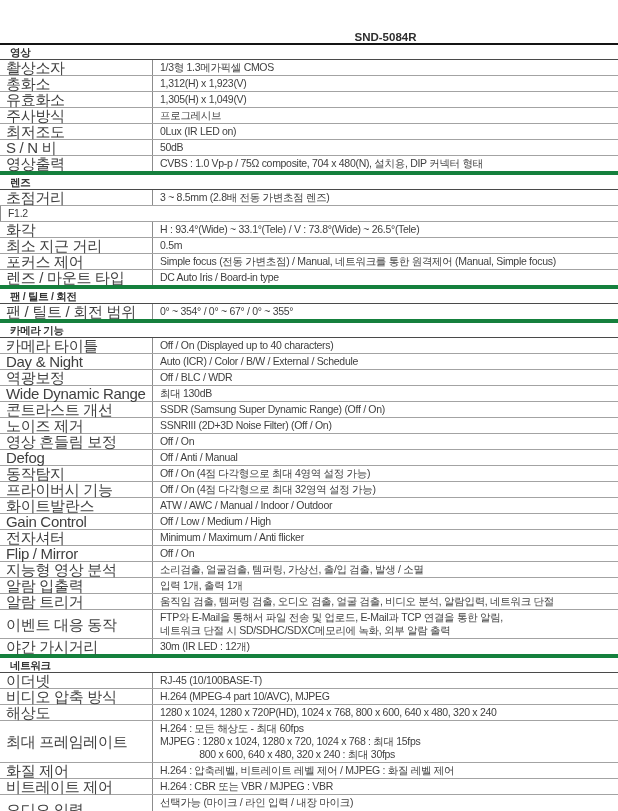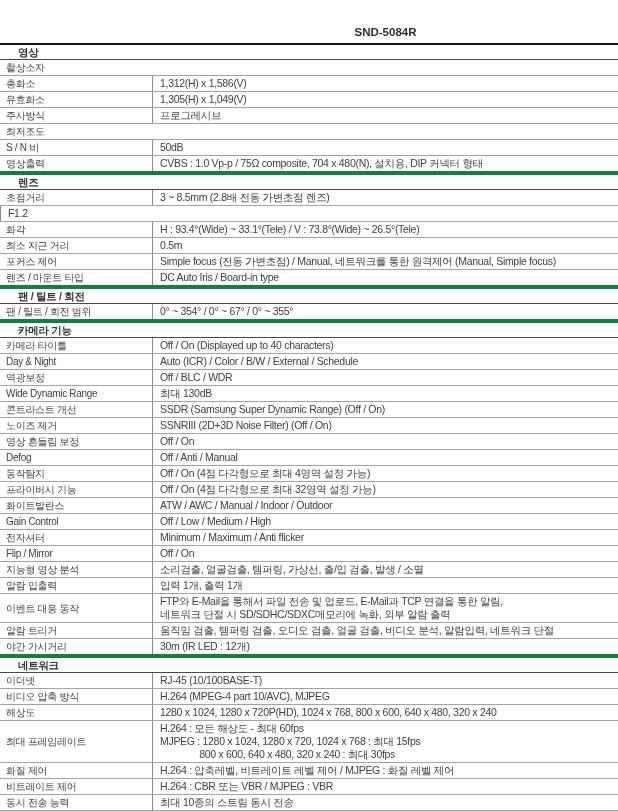--- a/index.html
+++ b/index.html
@@ -5,51 +5,51 @@
   html,body{margin:0;padding:0;}
   body{
     width:618px;height:811px;background:#ffffff;overflow:hidden;
     font-family:"Liberation Sans",sans-serif;
     color:#3f3f3f;
     -webkit-font-smoothing:antialiased;
   }
   .spec-table{margin-top:2px;width:618px;}
   
   .header-row{
-    display:flex;align-items:flex-start;height:17px;
+    display:flex;align-items:flex-end;height:17px;
     border-bottom:2px solid #141414;
     margin-top:26px;
   }
   .header-row .hcell-left{width:152px;border-right:1px solid #6d6d6d;}
   .header-row .hcell-right{
     flex:1;display:flex;align-items:center;justify-content:center;
     font-weight:bold;font-size:11.5px;color:#2e2e2e;letter-spacing:0;
   }
   
   .section-title{
     height:14px;line-height:14px;
-    padding-left:18px;
+    padding-left:10px;
     font-weight:bold;font-size:10.5px;letter-spacing:-0.3px;color:#333333;
     border-bottom:1px solid #4a4a4a;
   }
   .section-title.with-top{
     border-top:4px solid #15803d;
     margin-top:-1px;
   }
   
   .row{
     display:flex;align-items:stretch;
     min-height:15px;
     border-bottom:1px solid #a3a3a3;
   }
   .row .label{
     width:152px;box-sizing:border-box;
     display:flex;align-items:center;
     padding:1px 2px 1px 6px;
-    font-size:10px;letter-spacing:-0.3px;line-height:13px;
+    font-size:15px;letter-spacing:-0.3px;line-height:13px;
   }
   .row .value{
     flex:1;box-sizing:border-box;
     display:flex;align-items:center;
     border-left:1px solid #8c8c8c;
     padding:1px 2px 1px 7px;
     font-size:10.5px;letter-spacing:-0.3px;line-height:13px;
     white-space:pre-wrap;
   }
 </style>
@@ -58,35 +58,37 @@
 
 <div class="spec-table">
   <div class="header-row">
     <div class="hcell-left"></div>
     <div class="hcell-right">SND-5084R</div>
   </div>
 
 <div class="section-title">영상</div>
     <div class="row">
       <div class="label">촬상소자</div>
+      <div class="value">1/3형 1.3메가픽셀 CMOS</div>
     </div>
     <div class="row">
       <div class="label">총화소</div>
-      <div class="value">1,312(H) x 1,586(V)</div>
+      <div class="value">1,312(H) x 1,923(V)</div>
     </div>
     <div class="row">
       <div class="label">유효화소</div>
       <div class="value">1,305(H) x 1,049(V)</div>
     </div>
     <div class="row">
       <div class="label">주사방식</div>
       <div class="value">프로그레시브</div>
     </div>
     <div class="row">
       <div class="label">최저조도</div>
+      <div class="value">0Lux (IR LED on)</div>
     </div>
     <div class="row">
       <div class="label">S / N 비</div>
       <div class="value">50dB</div>
     </div>
     <div class="row">
       <div class="label">영상출력</div>
       <div class="value">CVBS : 1.0 Vp-p / 75Ω composite, 704 x 480(N), 설치용, DIP 커넥터 형태</div>
     </div>
     <div class="section-title with-top">렌즈</div>
@@ -175,29 +177,29 @@
       <div class="label">Flip / Mirror</div>
       <div class="value">Off / On</div>
     </div>
     <div class="row">
       <div class="label">지능형 영상 분석</div>
       <div class="value">소리검출, 얼굴검출, 템퍼링, 가상선, 출/입 검출, 발생 / 소멸</div>
     </div>
     <div class="row">
       <div class="label">알람 입출력</div>
       <div class="value">입력 1개, 출력 1개</div>
+    </div>
+    <div class="row">
+      <div class="label">알람 트리거</div>
+      <div class="value">움직임 검출, 템퍼링 검출, 오디오 검출, 얼굴 검출, 비디오 분석, 알람입력, 네트워크 단절</div>
     </div>
     <div class="row">
       <div class="label">이벤트 대응 동작</div>
       <div class="value">FTP와 E-Mail을 통해서 파일 전송 및 업로드, E-Mail과 TCP 연결을 통한 알림,
 네트워크 단절 시 SD/SDHC/SDXC메모리에 녹화, 외부 알람 출력</div>
-    </div>
-    <div class="row">
-      <div class="label">알람 트리거</div>
-      <div class="value">움직임 검출, 템퍼링 검출, 오디오 검출, 얼굴 검출, 비디오 분석, 알람입력, 네트워크 단절</div>
     </div>
     <div class="row">
       <div class="label">야간 가시거리</div>
       <div class="value">30m (IR LED : 12개)</div>
     </div>
     <div class="section-title with-top">네트워크</div>
     <div class="row">
       <div class="label">이더넷</div>
       <div class="value">RJ-45 (10/100BASE-T)</div>
     </div>
@@ -217,21 +219,17 @@
     </div>
     <div class="row">
       <div class="label">화질 제어</div>
       <div class="value">H.264 : 압축레벨, 비트레이트 레벨 제어 / MJPEG : 화질 레벨 제어</div>
     </div>
     <div class="row">
       <div class="label">비트레이트 제어</div>
       <div class="value">H.264 : CBR 또는 VBR / MJPEG : VBR</div>
     </div>
     <div class="row">
-      <div class="label">동시 전송 능력</div>
-      <div class="value">최대 10종의 스트림 동시 전송</div>
-    </div>
-    <div class="row">
       <div class="label">오디오 입력</div>
       <div class="value">선택가능 (마이크 / 라인 입력 / 내장 마이크)
 지원 전압 : 2.5VDC(4mA) 입력 임피던스 : 2K Ohm</div>
     </div>
   </div>
 
 </body></html>

